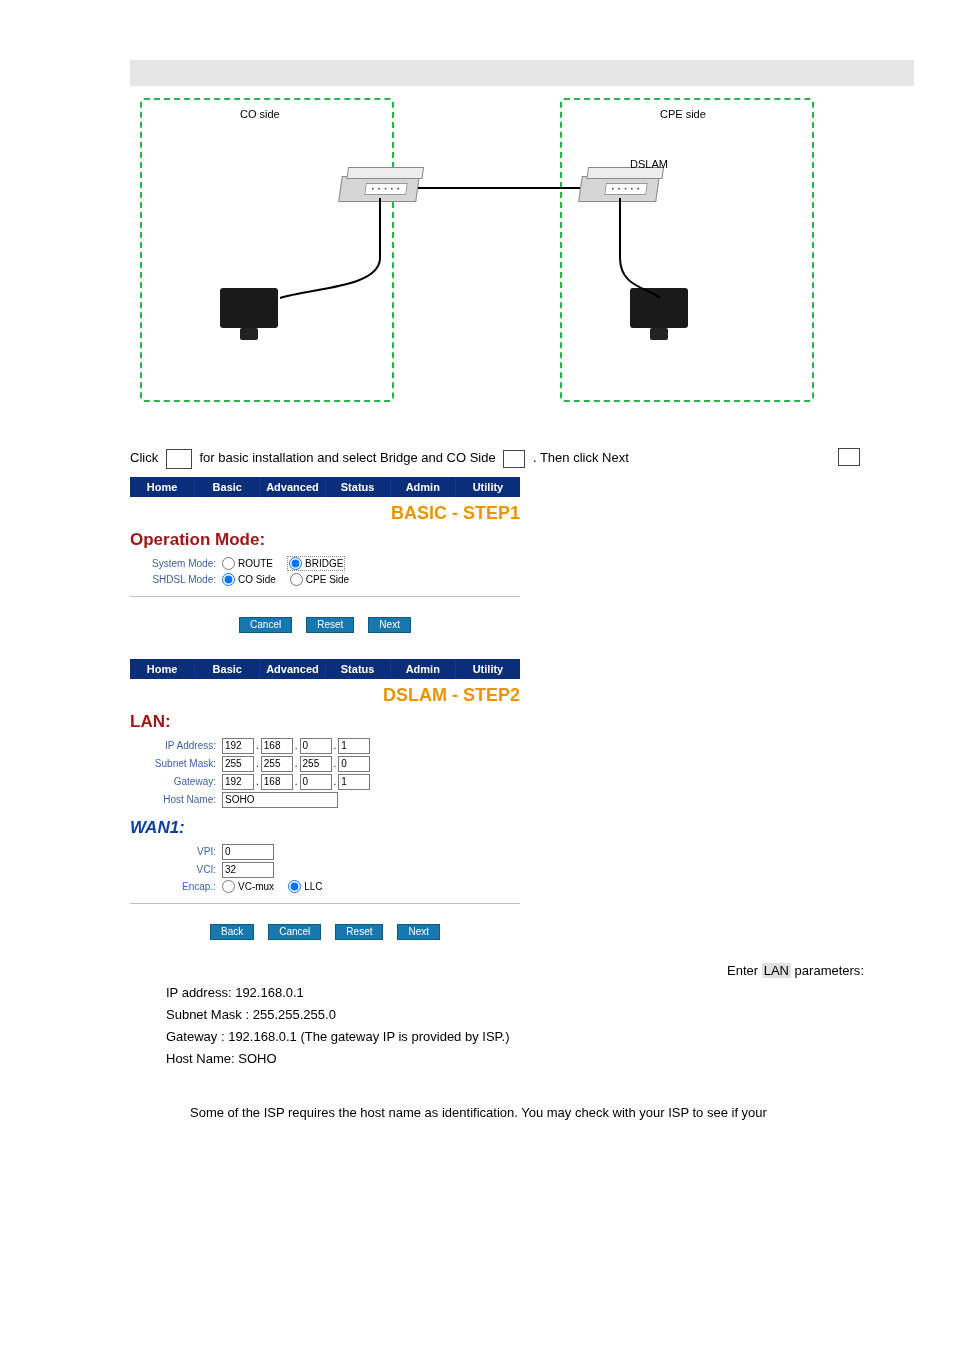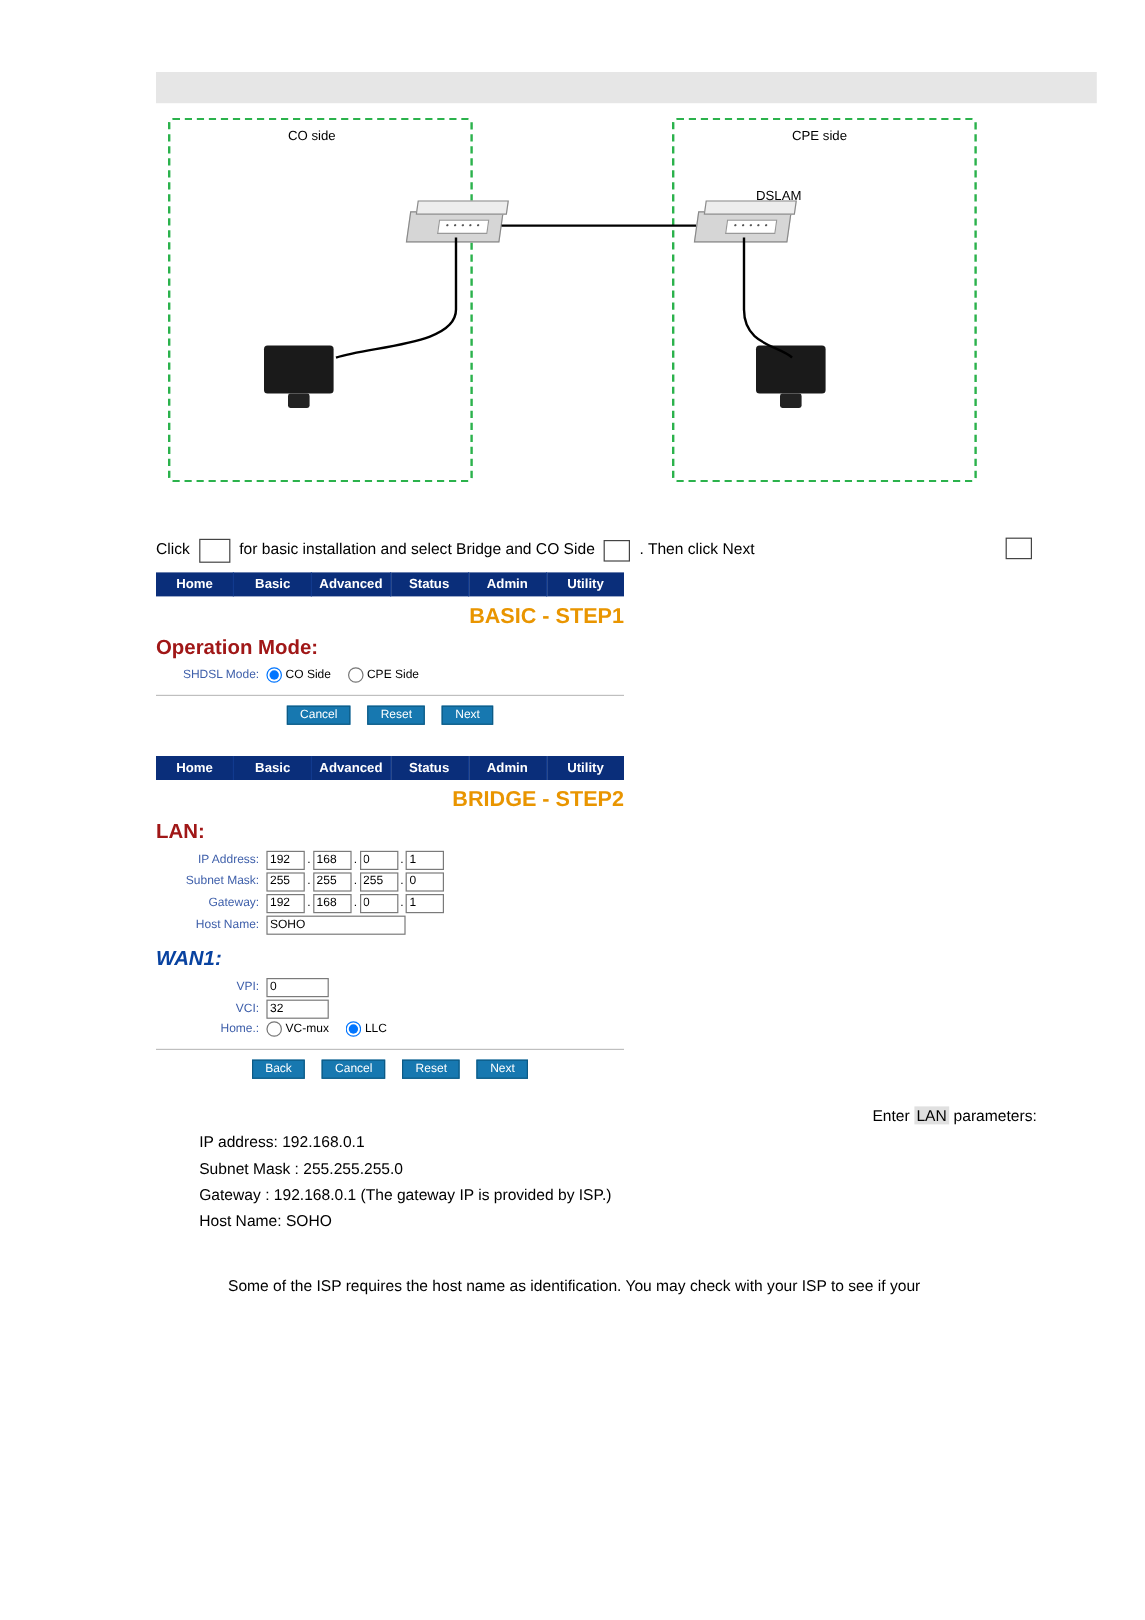--- a/index.html
+++ b/index.html
@@ -162,21 +162,21 @@
   .txt { width: 110px; }
   .dot { margin: 0 2px; color: #000; }
   .radiogrp { display: flex; gap: 14px; color: #000; }
   .radiogrp label { display: flex; align-items: center; gap: 3px; font-size: 10px; }
   .radiogrp input { margin: 0; }
   .dotbox { border: 1px dotted #888; padding: 0 1px; }
   .btnrow {
     display: flex;
     justify-content: center;
     gap: 14px;
-    margin-top: 8px;
+    margin-top: 20px;
   }
   .btn {
     background: #1778b0;
     color: #fff;
     font-size: 10px;
     border: 1px solid #0d5a85;
     padding: 0 10px;
     height: 16px;
     line-height: 14px;
     cursor: pointer;
@@ -241,20 +241,33 @@
     <div>Basic</div>
     <div>Advanced</div>
     <div>Status</div>
     <div>Admin</div>
     <div>Utility</div>
   </div>
   <div class="shot-title">BASIC - STEP1</div>
   <div class="shot-body">
     <div class="shot-sec">Operation Mode:</div>
     <div class="formrow">
+      <span class="lab">System Mode:</span>
+      <span class="radiogrp">
+        <label>
+              <input type="radio" style="">
+              <span>ROUTE</span>
+            </label>
+        <label class="dotbox">
+              <input type="radio" checked="" style="">
+              <span>BRIDGE</span>
+            </label>
+      </span>
+    </div>
+    <div class="formrow">
       <span class="lab">SHDSL Mode:</span>
       <span class="radiogrp">
         <label>
               <input type="radio" checked="" style="">
               <span>CO Side</span>
             </label>
         <label>
               <input type="radio" style="">
               <span>CPE Side</span>
             </label>
@@ -270,21 +283,21 @@
 
 <div class="shot" style="margin-top:26px;">
   <div class="navtabs">
     <div>Home</div>
     <div>Basic</div>
     <div>Advanced</div>
     <div>Status</div>
     <div>Admin</div>
     <div>Utility</div>
   </div>
-  <div class="shot-title">BRIDGE - STEP2</div>
+  <div class="shot-title">DSLAM - STEP2</div>
   <div class="shot-body">
     <div class="shot-sec">LAN:</div>
 
     <div class="formrow">
       <span class="lab">IP Address:</span>
       <input class="oct" value="192" style="">
           <span class="dot">.</span>
       <input class="oct" value="168" style="">
           <span class="dot">.</span>
       <input class="oct" value="0" style="">
@@ -319,21 +332,21 @@
     <div class="shot-sec wan" style="margin-top:10px;">WAN1:</div>
     <div class="formrow">
       <span class="lab">VPI:</span>
       <input class="oct" style="width: 46px;" value="0">
     </div>
     <div class="formrow">
       <span class="lab">VCI:</span>
       <input class="oct" style="width: 46px;" value="32">
     </div>
     <div class="formrow">
-      <span class="lab">Home.:</span>
+      <span class="lab">Encap.:</span>
       <span class="radiogrp">
         <label>
               <input type="radio" style="">
               <span>VC-mux</span>
             </label>
         <label>
               <input type="radio" checked="" style="">
               <span>LLC</span>
             </label>
       </span>

